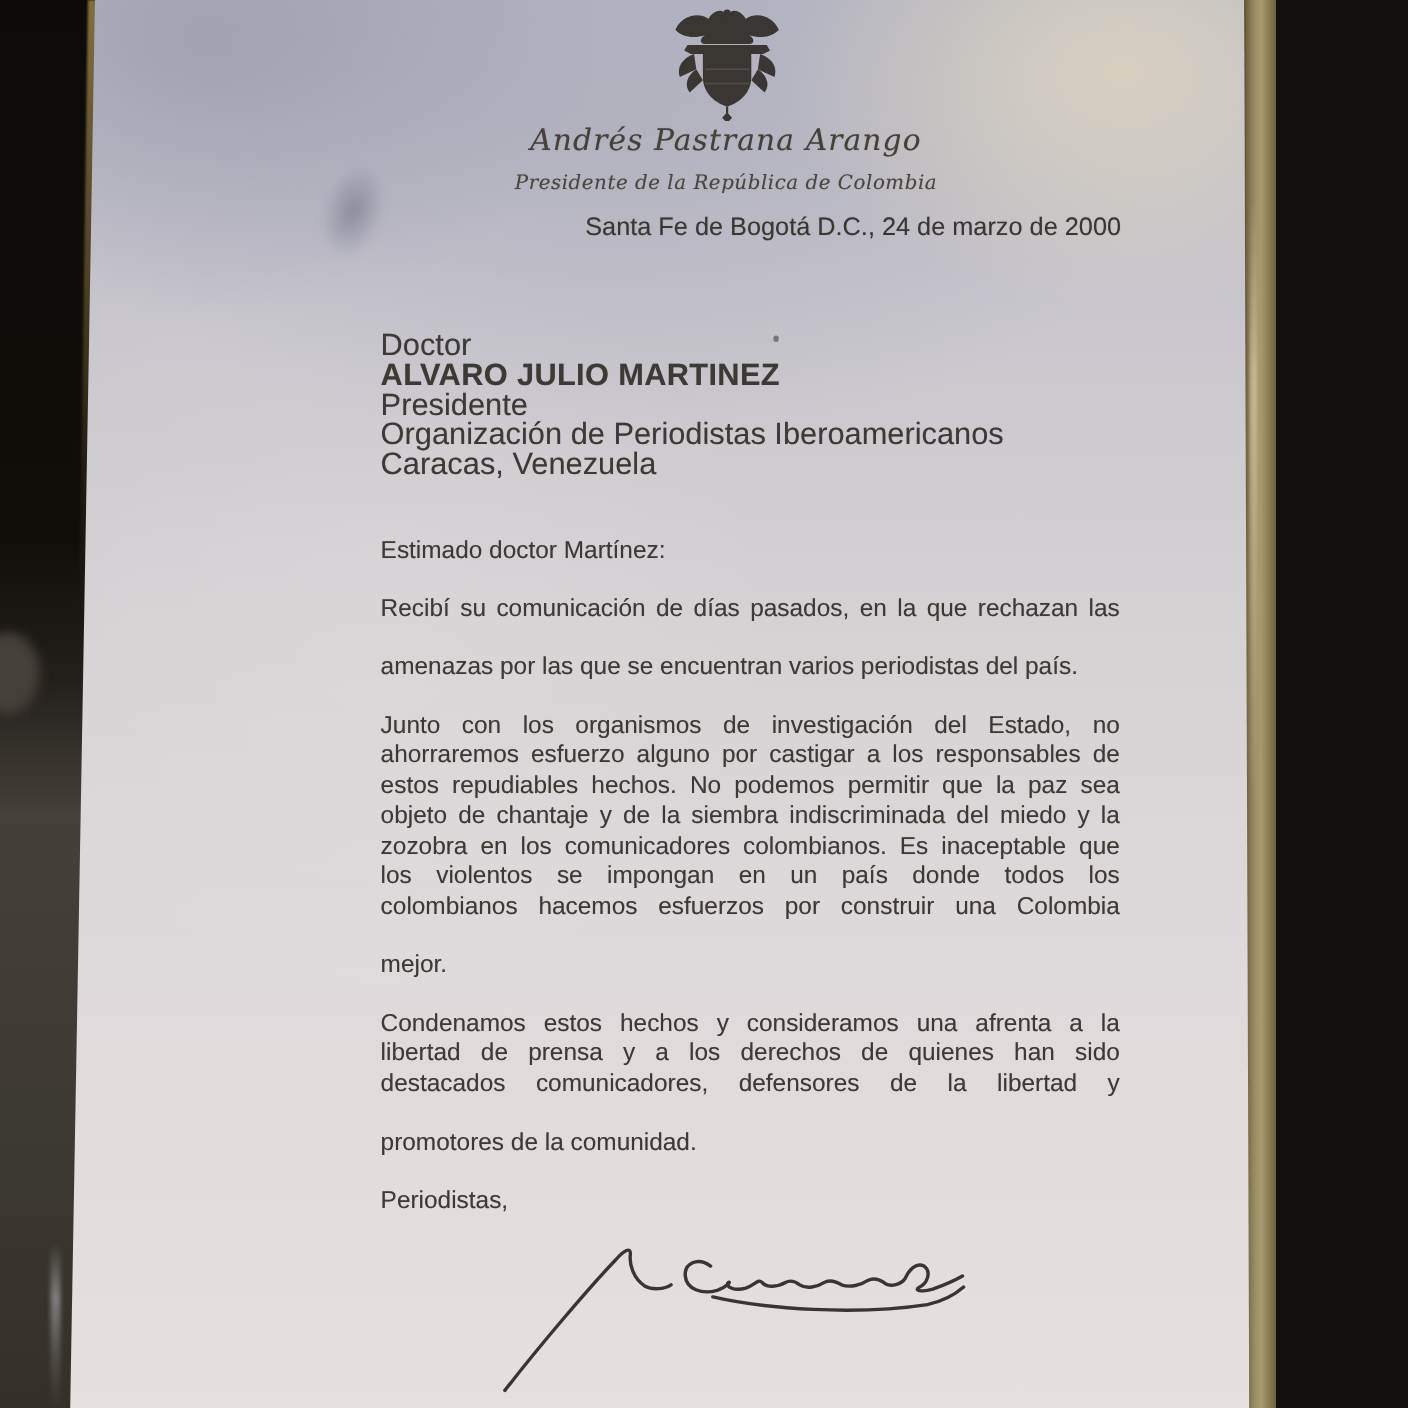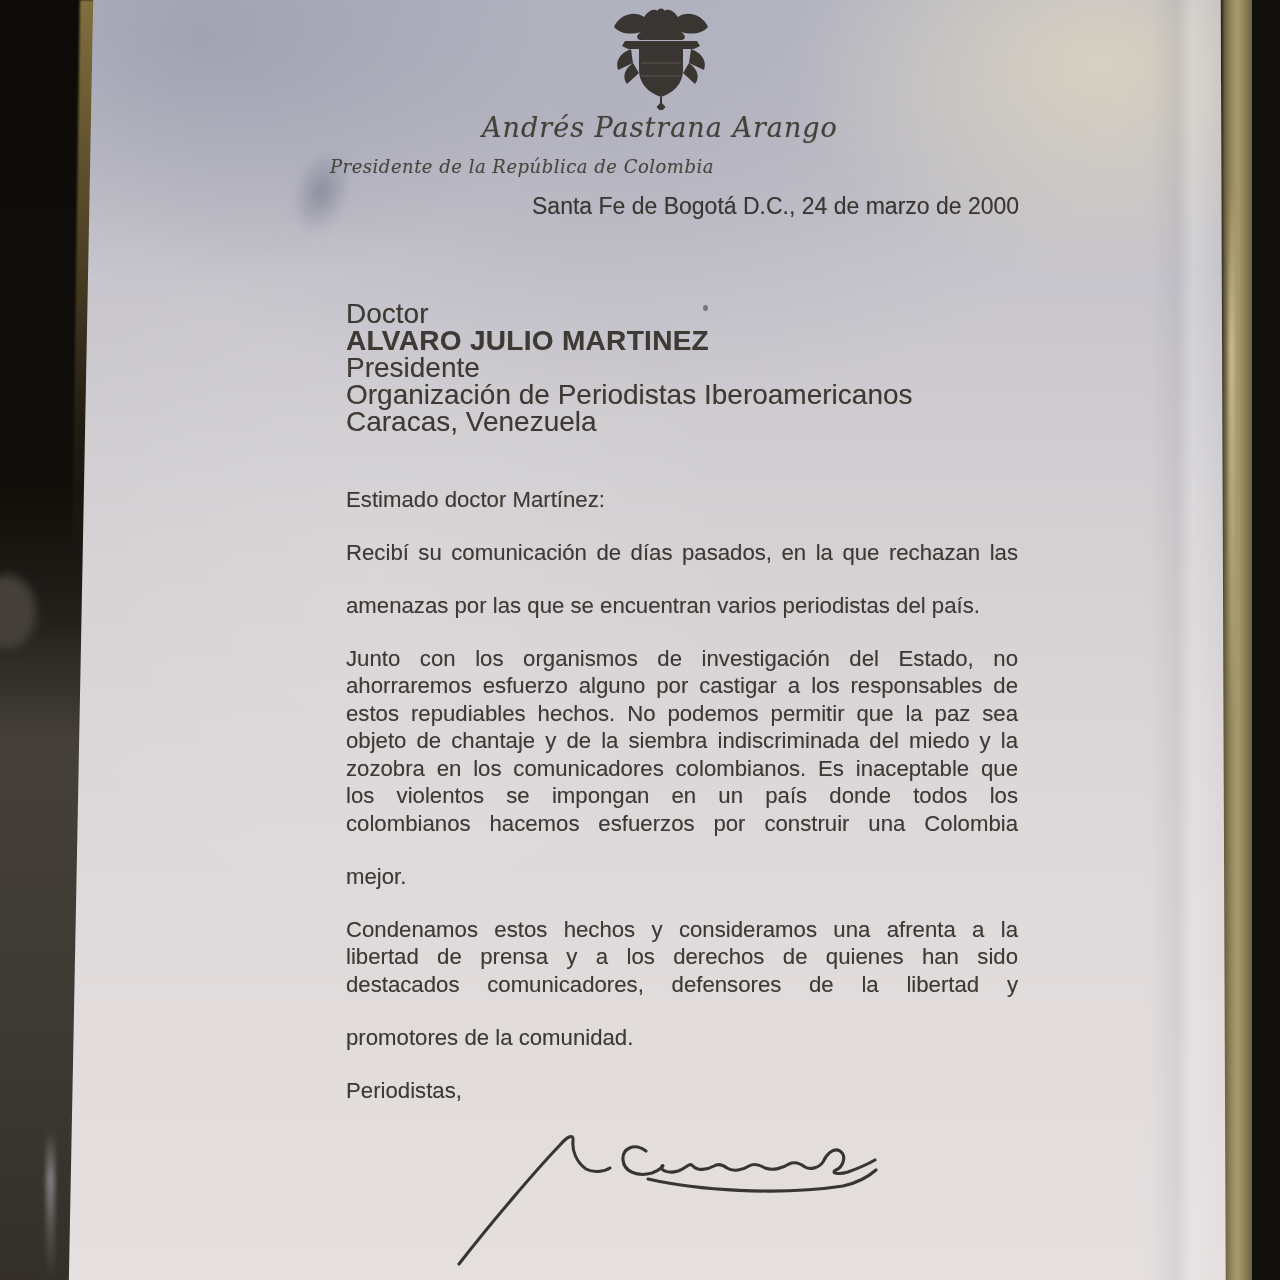--- a/index.html
+++ b/index.html
@@ -1,21 +1,21 @@
 <!DOCTYPE html>
 <html><head>
 <meta charset="utf-8">
 <style>
   html,body{margin:0;padding:0;}
   body{
     width:1280px;height:1280px;overflow:hidden;
     background:#12100c;
     font-family:"Liberation Sans", sans-serif;
   }
-  .scene{position:relative;width:1252px;height:1280px;}
+  .scene{position:relative;width:1160px;height:1280px;}
 
   
   .bg-left{
     position:absolute;left:0;top:0;width:130px;height:1280px;
     background:linear-gradient(180deg,#0d0b08 0%,#110e0a 38%,#221f1b 48%,#454039 58%,#3d3933 80%,#343029 100%);
   }
   .bg-left .notch{
     position:absolute;left:-22px;top:575px;width:58px;height:74px;border-radius:50%;
     background:#454039;filter:blur(5px);
   }
@@ -69,21 +69,21 @@
   
   .content{position:absolute;inset:0;color:#3d3934;}
   .crest{position:absolute;left:606px;top:6px;width:110px;height:104px;}
   .script-name{
     position:absolute;left:330px;top:112px;width:660px;text-align:center;
     font-family:"DejaVu Serif", serif;font-style:italic;
     font-size:27px;letter-spacing:1px;color:#45413a;
     text-shadow:0 0 1px rgba(69,65,58,.4);
   }
   .script-title{
-    position:absolute;left:330px;top:156px;width:660px;text-align:left;
+    position:absolute;left:330px;top:156px;width:660px;text-align:center;
     font-family:"DejaVu Serif", serif;font-style:italic;
     font-size:18px;letter-spacing:.5px;color:#4a463f;
     text-shadow:0 0 1px rgba(74,70,63,.35);
   }
   .dateline{
     position:absolute;left:532px;top:193px;
     font-size:23px;color:#3a3733;text-shadow:0 0 .8px rgba(58,55,51,.4);
   }
   .recipient{
     position:absolute;left:346px;top:300px;

